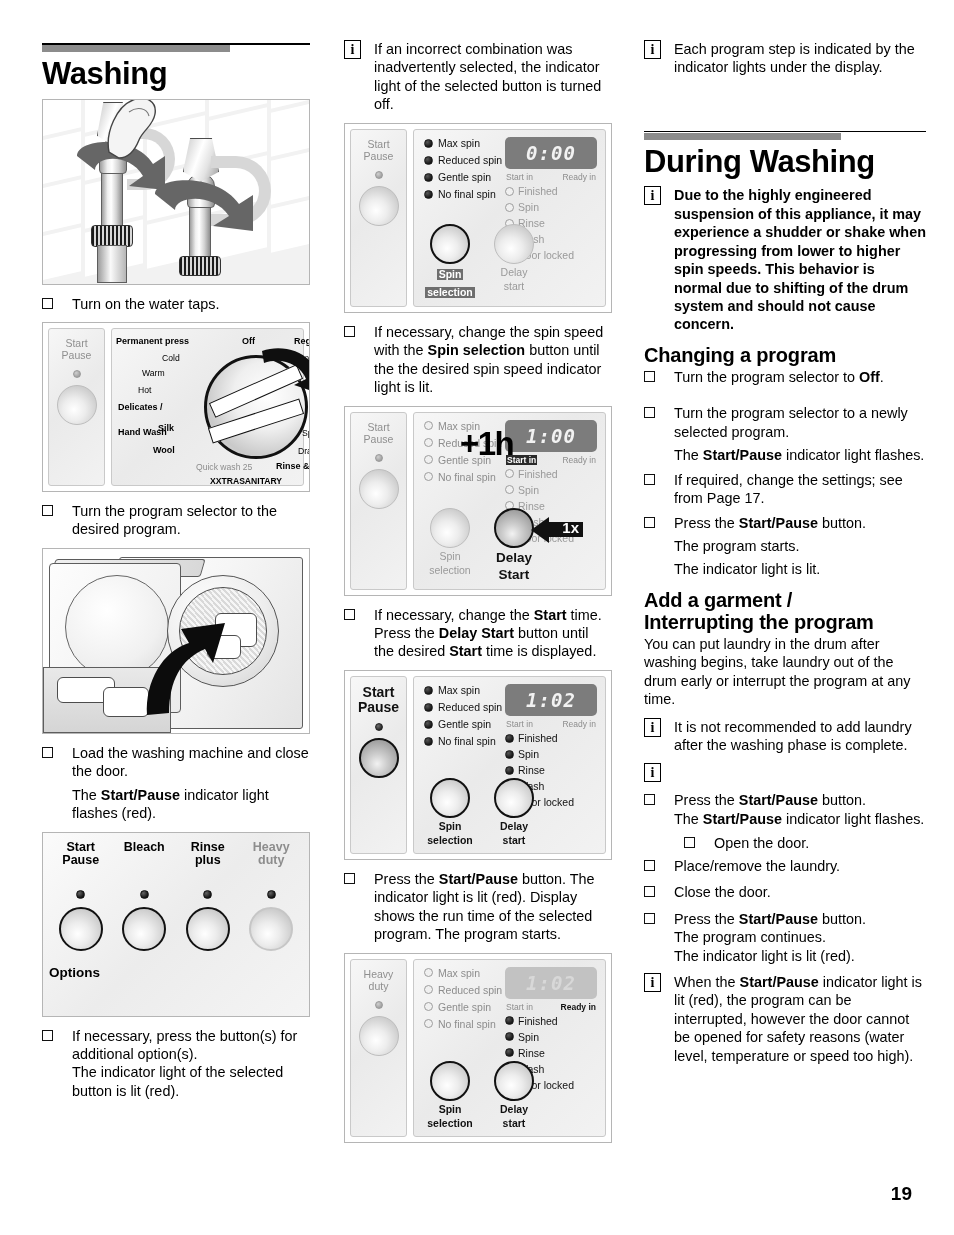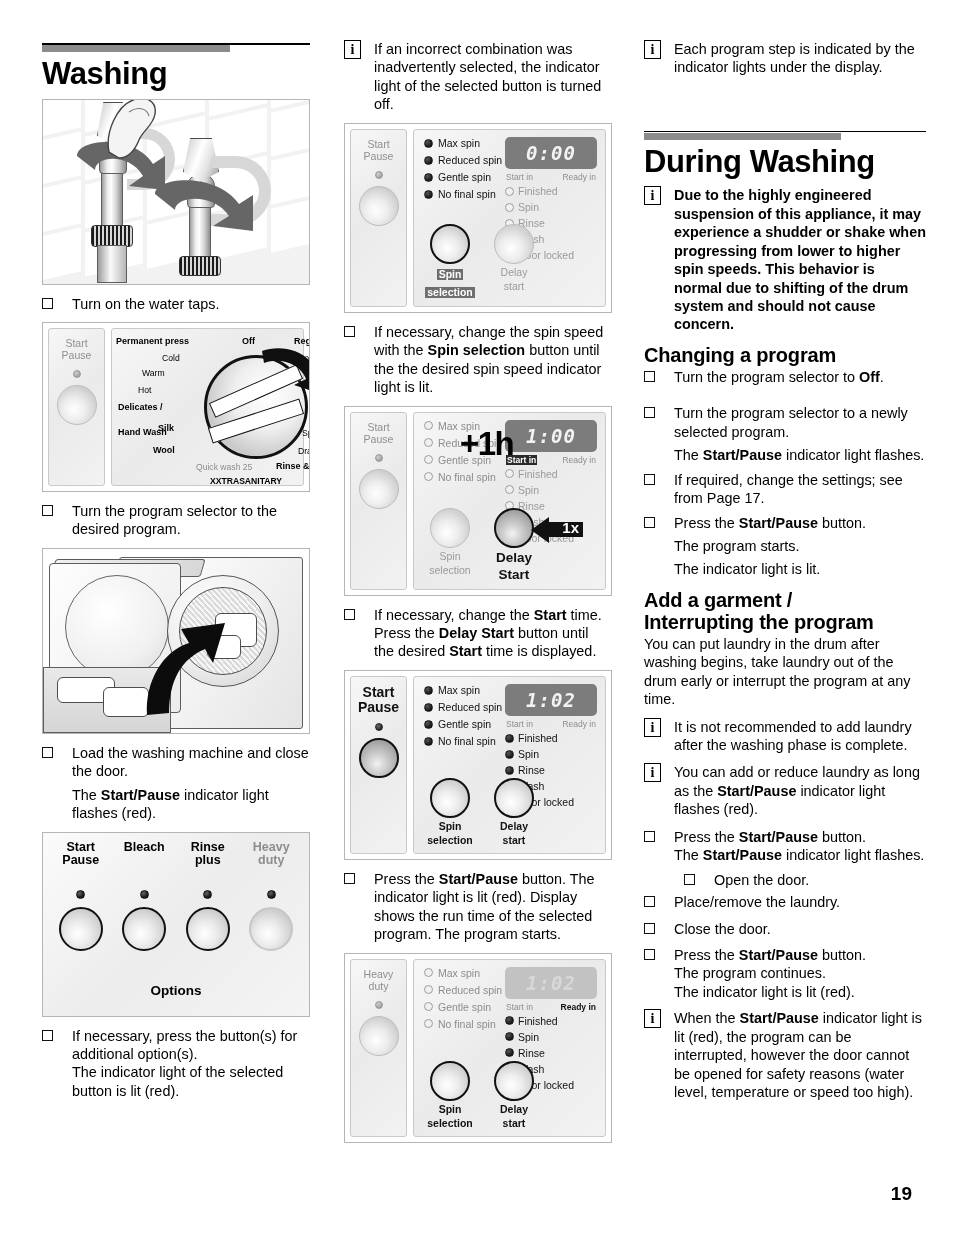--- a/index.html
+++ b/index.html
@@ -204,21 +204,21 @@
   .optled {
     width:9px; height:9px; border-radius:50%; margin:22px auto 8px;
     background:radial-gradient(circle at 34% 30%, #636363, #141414 70%); border:1px solid #111;
   }
   .optbtn {
     width:44px; height:44px; border-radius:50%; margin:0 auto;
     background:radial-gradient(circle at 42% 62%, #ffffff 0%, #ececec 34%, #cfcfcf 70%, #bdbdbd 100%);
     border:2.2px solid #111;
   }
   .optbtn.soft { border:2px solid #c6c6c6; }
-  .opt-title { text-align:center; font-size:13.5px; font-weight:bold; margin-top:32px; }
+  .opt-title { font-size:13.5px; font-weight:bold; margin-top:14px; }
 
   
   .washfig { height:186px; background:#fff; }
   .w-body {
     position:absolute; left:76px; top:8px; width:184px; height:172px;
     background:linear-gradient(120deg,#ffffff 0%,#f6f6f6 40%,#e4e4e4 100%);
     border:1.4px solid #5d5d5d; border-radius:3px;
   }
   .w-drum-outer {
     position:absolute; left:124px; top:26px; width:112px; height:112px; border-radius:50%;
@@ -789,21 +789,20 @@
 
     <p class="body">You can put laundry in the drum after washing begins, take laundry out of the drum early or interrupt the program at any time.</p>
 
     <div class="note">
       <div class="ibox"><span>i</span></div>
       <div class="txt">It is not recommended to add laundry after the washing phase is complete.</div>
     </div>
 
     <div class="note">
       <div class="ibox"><span>i</span></div>
-      <div class="txt"><span>You can add or reduce laundry as long as the </span><b>Start/Pause</b><span> indicator light flashes (red).</span></div>
     </div>
 
     <div class="bullet" style="margin-bottom:6px;">
       <div class="sq"></div>
       <div class="txt">
         <span>Press the </span><b>Start/Pause</b><span> button.</span><br>
         <span>The </span><b>Start/Pause</b><span> indicator light flashes.</span>
       </div>
     </div>
     <div class="bullet" style="margin-bottom:4px;padding-left:40px;">

